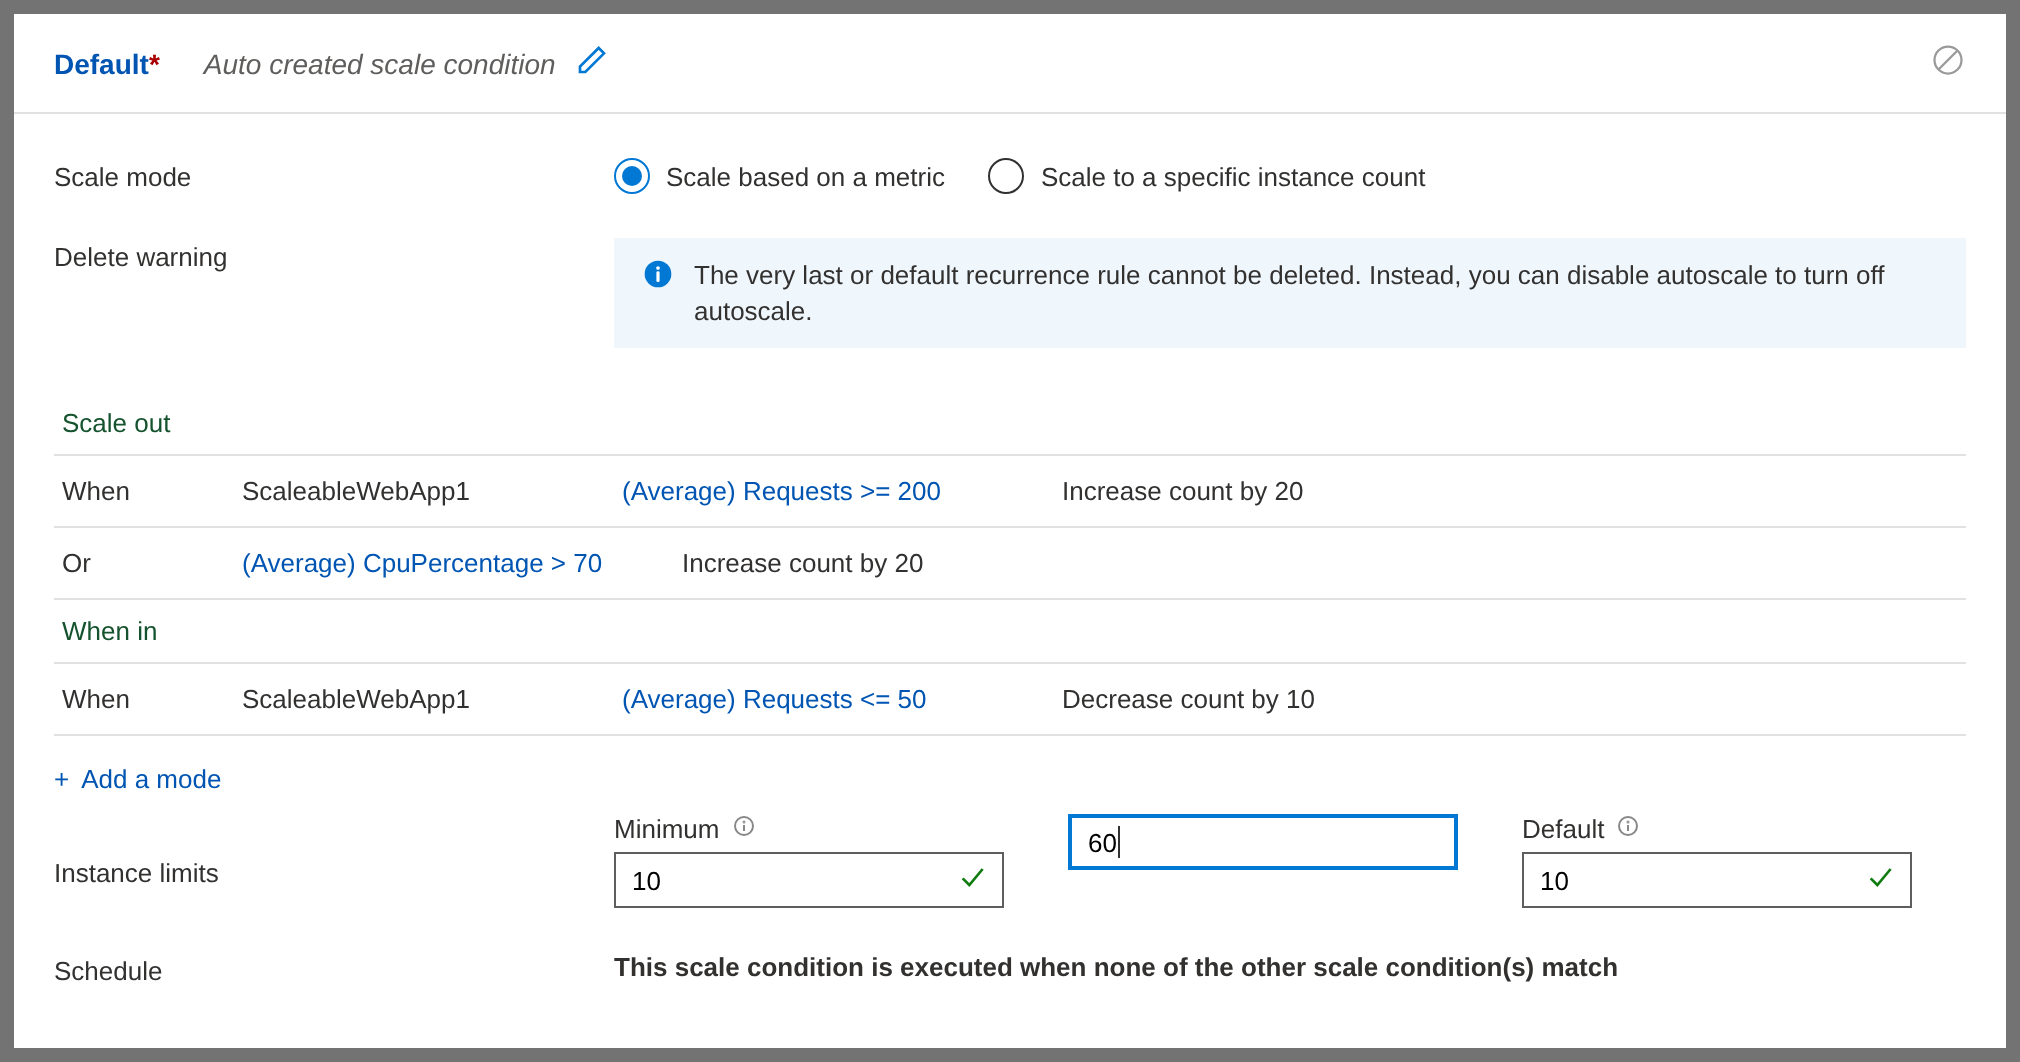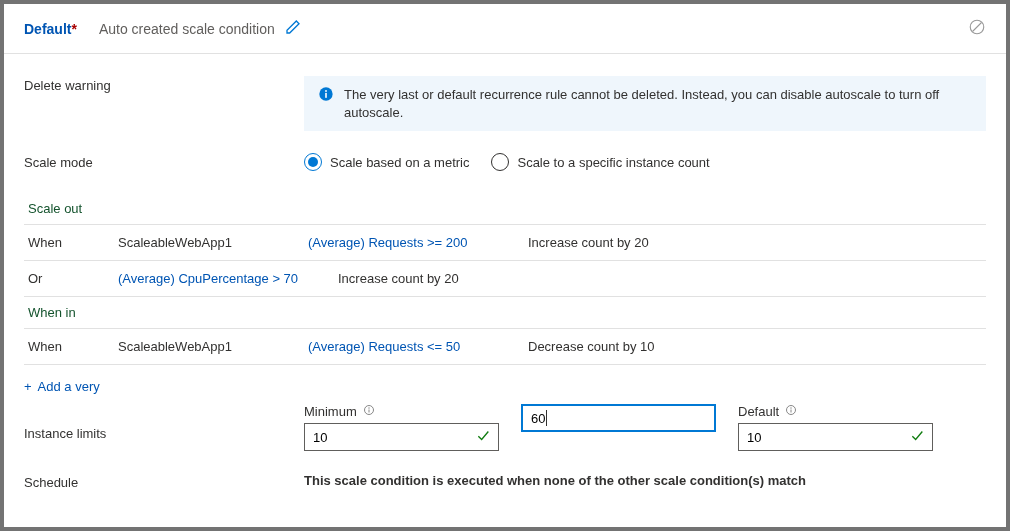--- a/index.html
+++ b/index.html
@@ -5,41 +5,42 @@
   * { box-sizing: border-box; }
   body {
     margin: 0;
     padding: 0;
     font-family: "Segoe UI", -apple-system, BlinkMacSystemFont, sans-serif;
     font-size: 13px;
     color: #323130;
     background: #fff;
   }
   .card {
-    border: 4px solid #737373;
+    border: 7px solid #737373;
     width: 1010px;
     height: 531px;
     position: relative;
   }
   .card-header {
     display: flex;
     align-items: center;
     padding: 14px 20px 14px 20px;
     border-bottom: 1px solid #e1e1e1;
   }
   .title-default {
     color: #0055b3;
     font-weight: 600;
     font-size: 14px;
   }
   .title-star { color: #a80000; }
   .title-desc {
     color: #605e5c;
     font-size: 14px;
     margin-left: 22px;
+    font-style: italic;
   }
   .edit-icon {
     margin-left: 10px;
     color: #0078d4;
     cursor: pointer;
   }
   .edit-icon svg { width: 16px; height: 16px; }
   .ban-icon {
     margin-left: auto;
     color: #999;
@@ -130,21 +131,21 @@
     margin-top: 14px;
     cursor: pointer;
     display: inline-flex;
     align-items: center;
     gap: 6px;
     font-size: 13px;
   }
 
   .limits {
     display: flex;
-    gap: 22px;
+    gap: 32px;
   }
   .limit-item { width: 195px; }
   .limit-label {
     display: flex;
     align-items: center;
     gap: 6px;
     margin-bottom: 4px;
     color: #323130;
   }
   .limit-label .qicon svg { width: 12px; height: 12px; color: #888; }
@@ -199,54 +200,54 @@
       <svg viewBox="0 0 24 24" fill="none" stroke="currentColor" stroke-width="1.5">
           <circle cx="12" cy="12" r="9"></circle>
           <line x1="6" y1="18" x2="18" y2="6"></line>
         </svg>
     </span>
   </div>
 
   <div class="body">
 
     <div class="row">
+      <div class="row-label">Scale mode</div>
+      <div class="row-content">
+        <div class="radio-group">
+          <div class="radio-item">
+            <span class="radio-outer selected">
+                <span class="radio-inner"></span>
+              </span>
+            <span>Scale based on a metric</span>
+          </div>
+          <div class="radio-item">
+            <span class="radio-outer"></span>
+            <span>Scale to a specific instance count</span>
+          </div>
+        </div>
+      </div>
+    </div>
+
+    <div class="row">
       <div class="row-label">Delete warning</div>
       <div class="row-content">
         <div class="info-banner">
           <span class="info-icon">
             <svg viewBox="0 0 24 24">
                 <circle cx="12" cy="12" r="10" fill="#0078d4"></circle>
                 <circle cx="12" cy="7.5" r="1.4" fill="#fff"></circle>
                 <rect x="10.8" y="10" width="2.4" height="8" rx="1" fill="#fff"></rect>
               </svg>
           </span>
           <div class="info-banner-text">The very last or default recurrence rule cannot be deleted. Instead, you can disable autoscale to turn off autoscale.</div>
         </div>
       </div>
     </div>
 
     <div class="row">
-      <div class="row-label">Scale mode</div>
-      <div class="row-content">
-        <div class="radio-group">
-          <div class="radio-item">
-            <span class="radio-outer selected">
-                <span class="radio-inner"></span>
-              </span>
-            <span>Scale based on a metric</span>
-          </div>
-          <div class="radio-item">
-            <span class="radio-outer"></span>
-            <span>Scale to a specific instance count</span>
-          </div>
-        </div>
-      </div>
-    </div>
-
-    <div class="row">
       <div class="row-content">
         <div class="rules-table">
           <div class="section-head">Scale out</div>
 
           <div class="rule-row">
             <div class="rule-col-1">When</div>
             <div class="rule-col-2">ScaleableWebApp1</div>
             <div class="rule-col-3">(Average) Requests &gt;= 200</div>
             <div class="rule-col-4">Increase count by 20</div>
           </div>
@@ -261,21 +262,21 @@
           <div class="rule-row">
             <div class="rule-col-1">When</div>
             <div class="rule-col-2">ScaleableWebApp1</div>
             <div class="rule-col-3">(Average) Requests &lt;= 50</div>
             <div class="rule-col-4">Decrease count by 10</div>
           </div>
         </div>
 
         <div class="add-rule">
           <span>+</span>
-          <span>Add a very</span>
+          <span>Add a mode</span>
         </div>
       </div>
     </div>
 
     <div class="row" style="margin-top:10px;">
       <div class="row-label" style="padding-top:22px;">Instance limits</div>
       <div class="row-content">
         <div class="limits">
 
           <div class="limit-item">

